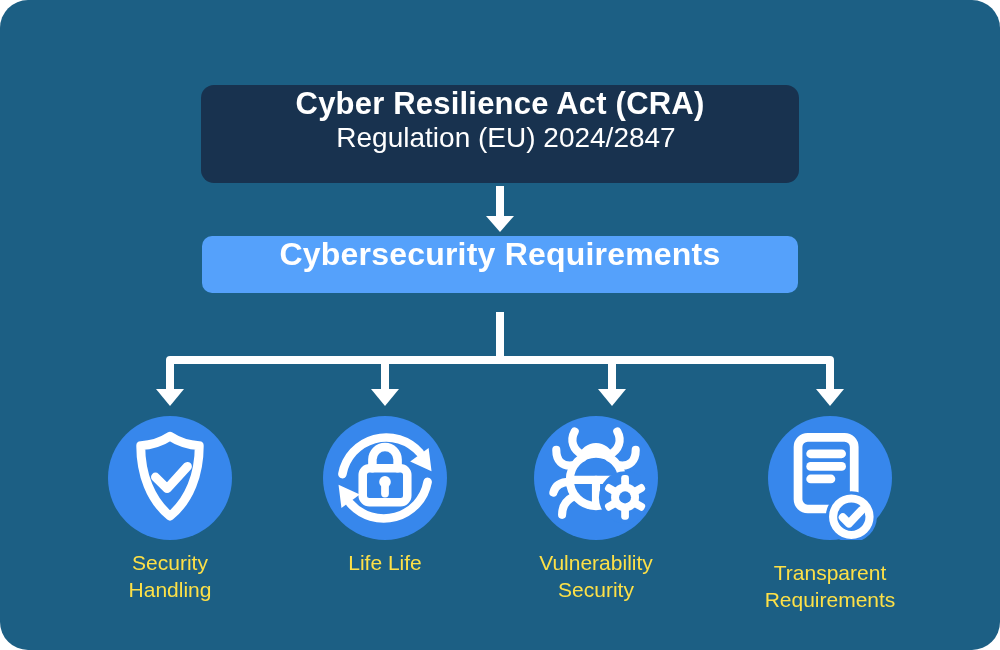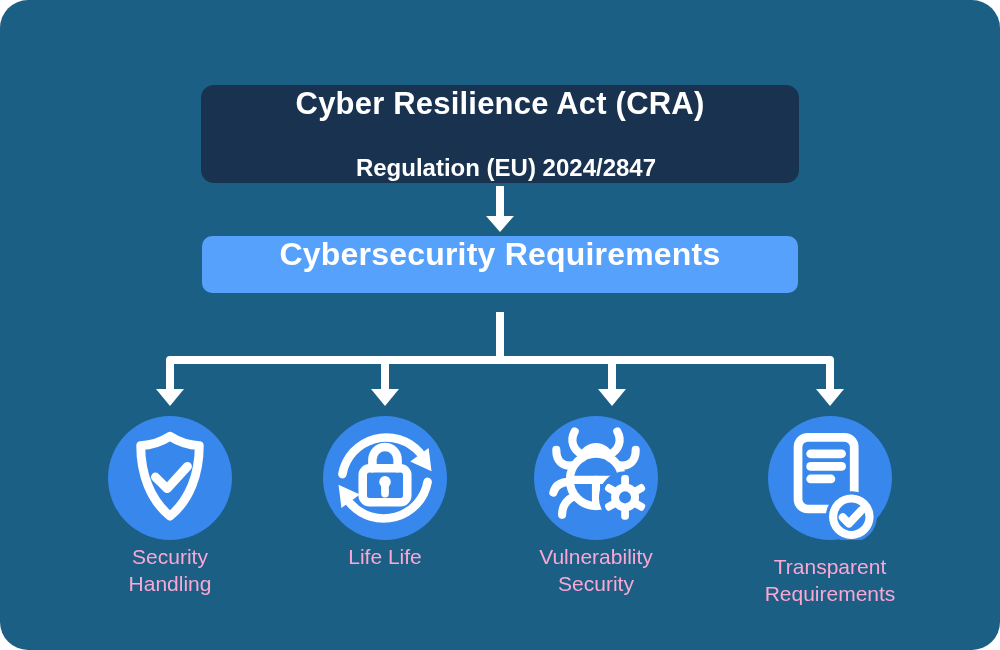--- a/index.html
+++ b/index.html
@@ -22,39 +22,39 @@
   .connectors {
     position: absolute;
     left: 0; top: 0;
     pointer-events: none;
   }
   .box {
     position: absolute;
     display: flex;
     flex-direction: column;
     align-items: center;
-    justify-content: space-between;
+    justify-content: flex-start;
     text-align: center;
     color: #ffffff;
   }
   .box-root {
     left: 201px; top: 85px;
     width: 598px; height: 98px;
     background: #18324f;
     border-radius: 13px;
   }
   .box-root .title {
     font-size: 31px;
     font-weight: bold;
     line-height: 38px;
     letter-spacing: 0.2px;
   }
   .box-root .subtitle {
-    font-size: 24px;
-    font-weight: bold;
+    font-size: 28px;
+    font-weight: normal;
     line-height: 30px;
     margin-left: 12px;
   }
   .box-mid {
     left: 202px; top: 236px;
     width: 596px; height: 57px;
     background: #55a1fb;
     border-radius: 10px;
   }
   .box-mid .title {
@@ -81,23 +81,23 @@
     background: #3787ec;
     position: relative;
   }
   .circle svg {
     position: absolute;
     left: 0; top: 0;
     width: 124px;
     height: 124px;
   }
   .node-label {
-    margin-top: 3px;
+    margin-top: 9px;
     text-align: center;
-    color: #f9a8d4;
+    color: #fde047;
     font-size: 21px;
     line-height: 27px;
     white-space: nowrap;
   }
   .node-label span { display: block; }
 </style>
 </head>
 <body>
 
 <div class="canvas">

